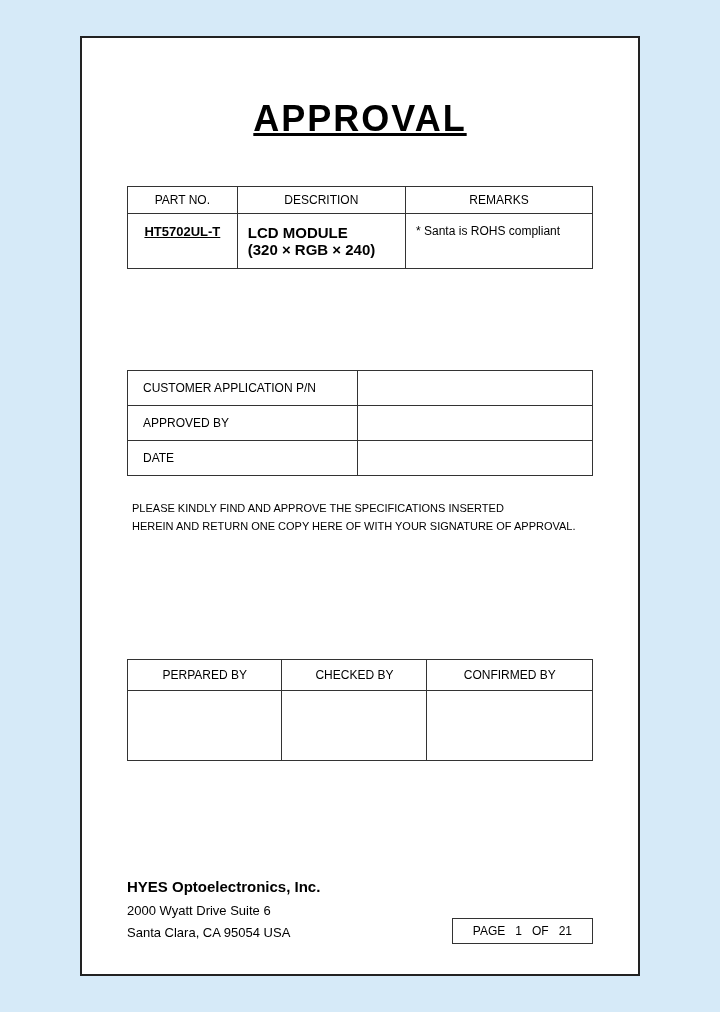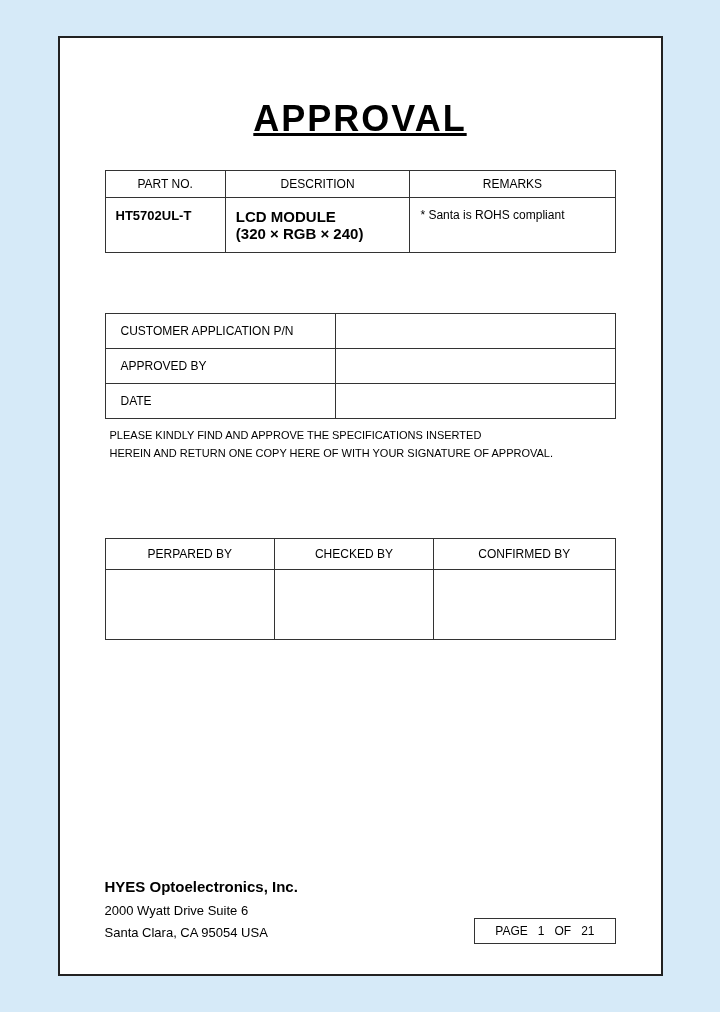--- a/index.html
+++ b/index.html
@@ -7,70 +7,73 @@
     body {
       background-color: #d6eaf8;
       display: flex;
       justify-content: center;
       align-items: center;
       min-height: 100vh;
       font-family: Arial, sans-serif;
     }
 
     .page {
-      width: 605px;
+      width: 560px;
       min-height: 940px;
       background: #fff;
       border: 2.5px solid #222;
       padding: 40px 45px 30px 45px;
       position: relative;
       display: flex;
       flex-direction: column;
+      gap: 16px;
     }
 
     .title-section {
       text-align: center;
       margin-bottom: 30px;
       padding-top: 20px;
     }
 
     .title-text {
       font-size: 36px;
       font-weight: 900;
       letter-spacing: 2px;
       text-decoration: underline;
       font-family: Arial, sans-serif;
     }
 
     
     .part-table {
       width: 100%;
       border-collapse: collapse;
-      margin-bottom: 30px;
+      margin-bottom: 39px;
       font-size: 12px;
       border-radius: 6px;
     }
 
     .part-table th {
       border: 1px solid #333;
       padding: 6px 10px;
       text-align: center;
       font-weight: normal;
       background: #fff;
     }
 
     .part-table td {
       border: 1px solid #333;
       padding: 10px 10px;
       vertical-align: top;
     }
 
     .part-no-cell {
+      text-align: center;
       font-weight: bold;
       font-size: 13px;
+      text-decoration: underline;
     }
 
     .desc-cell {
       font-weight: bold;
       font-size: 15px;
     }
 
     .remarks-cell {
       font-size: 12px;
     }

